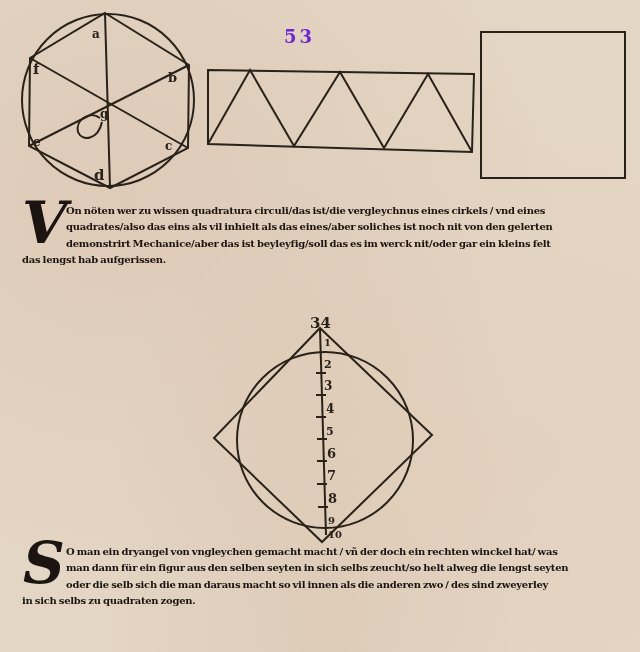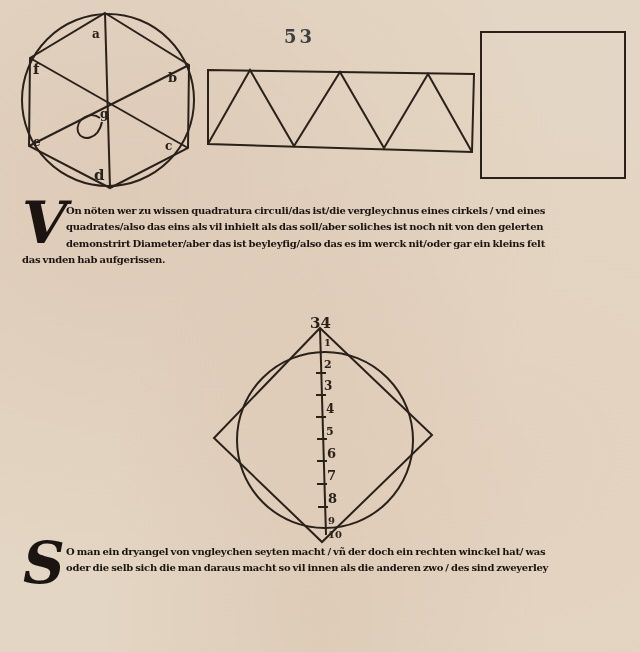--- a/index.html
+++ b/index.html
@@ -9,21 +9,21 @@
     background-image:
       radial-gradient(ellipse at 20% 30%, rgba(210,180,160,0.35), transparent 60%),
       radial-gradient(ellipse at 80% 70%, rgba(225,200,180,0.35), transparent 55%),
       radial-gradient(ellipse at 50% 95%, rgba(200,175,150,0.25), transparent 50%);
     font-family: "DejaVu Serif", serif;
     color: #1e1712;
   }
   .page { position: absolute; left: 0; top: 0; width: 640px; height: 652px; }
   .page-number {
     position: absolute; left: 284px; top: 26px;
-    font-size: 18px; font-weight: bold; letter-spacing: 3px; color: #404040;
+    font-size: 18px; font-weight: bold; letter-spacing: 3px; color: #6d28d9;
   }
   svg.fig { position: absolute; overflow: visible; }
   .fig line, .fig polyline, .fig polygon, .fig circle, .fig rect, .fig path {
     stroke: #2a2119; fill: none; stroke-width: 2;
   }
   .fig text { fill: #2a2119; font-family: "DejaVu Serif", serif; font-weight: bold; }
   .para {
     position: absolute; left: 22px; width: 600px;
     font-family: "DejaVu Serif", serif; font-weight: bold;
     font-size: 10px; line-height: 16.4px; color: #1b1410;
@@ -66,23 +66,23 @@
     <polyline points="2,76 44,2 88,78 134,4 178,80 222,6 266,84"></polyline>
   </svg>
 
   <svg class="fig" style="left:479px; top:30px;" width="148" height="150" viewBox="0 0 148 150">
     <rect x="2" y="2" width="144" height="146"></rect>
   </svg>
 
   <div class="initial" style="top:198px;">V</div>
   <div class="para" style="top:203px;">
     <span class="line indent">On nöten wer zu wissen quadratura circuli/das ist/die vergleychnus eines cirkels / vnd eines</span>
-    <span class="line indent">quadrates/also das eins als vil inhielt als das soll/aber soliches ist noch nit von den gelerten</span>
-    <span class="line indent">demonstrirt Diameter/aber das ist beyleyfig/also das es im werck nit/oder gar ein kleins felt</span>
-    <span class="line">das vnden hab aufgerissen.</span>
+    <span class="line indent">quadrates/also das eins als vil inhielt als das eines/aber soliches ist noch nit von den gelerten</span>
+    <span class="line indent">demonstrirt Mechanice/aber das ist beyleyfig/soll das es im werck nit/oder gar ein kleins felt</span>
+    <span class="line">das lengst hab aufgerissen.</span>
   </div>
 
   <svg class="fig" style="left:210px; top:310px;" width="230" height="225" viewBox="0 0 230 225">
     <circle cx="115" cy="130" r="88"></circle>
     <polygon points="110,18 222,125 112,232 4,128"></polygon>
     <line x1="110" y1="18" x2="116" y2="225"></line>
     <g stroke-width="1.5">
       <line x1="106" y1="63" x2="116" y2="63"></line>
       <line x1="106" y1="85" x2="116" y2="85"></line>
       <line x1="106" y1="107" x2="116" y2="107"></line>
@@ -99,17 +99,19 @@
     <text x="116" y="125" font-size="11">5</text>
     <text x="117" y="148" font-size="13">6</text>
     <text x="117" y="170" font-size="13">7</text>
     <text x="118" y="193" font-size="13">8</text>
     <text x="118" y="214" font-size="10">9</text>
     <text x="118" y="228" font-size="10">10</text>
   </svg>
 
   <div class="initial" style="top:538px;">S</div>
   <div class="para" style="top:544px;">
-    <span class="line indent">O man ein dryangel von vngleychen seyten macht / vñ der doch ein rechten winckel hat/ was</span>
+    <span class="line indent">O man ein dryangel von vngleychen gemacht macht / vñ der doch ein rechten winckel hat/ was</span>
+    <span class="line indent">man dann für ein figur aus den selben seyten in sich selbs zeucht/so helt alweg die lengst seyten</span>
     <span class="line indent">oder die selb sich die man daraus macht so vil innen als die anderen zwo / des sind zweyerley</span>
+    <span class="line">in sich selbs zu quadraten zogen.</span>
   </div>
 
 </div>
 
 </body></html>

